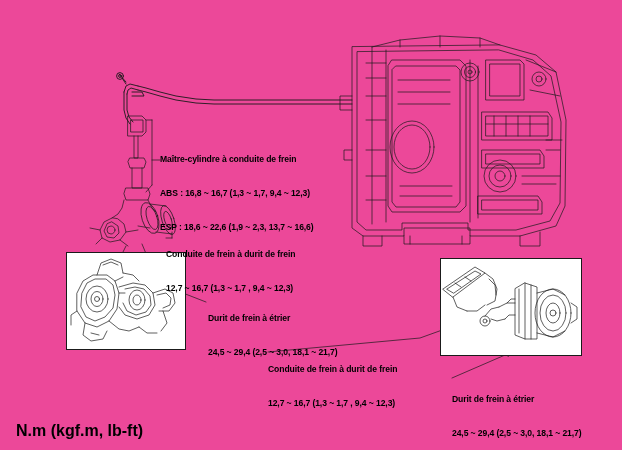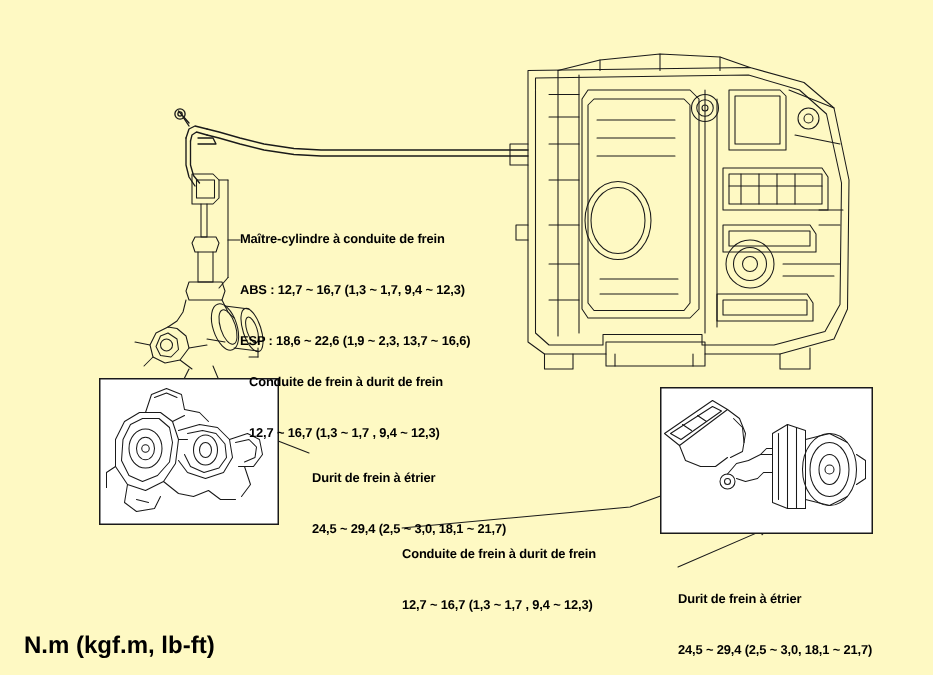--- a/index.html
+++ b/index.html
@@ -11,21 +11,21 @@
     width: 622px;
     height: 450px;
     font-family: "Liberation Sans", sans-serif;
     color: #000000;
     overflow: hidden;
   }
   #stage {
     position: relative;
     width: 622px;
     height: 450px;
-    background: #fef9c3;
+    background: #ec4899;
   }
   svg.art {
     position: absolute;
     left: 0;
     top: 0;
     width: 622px;
     height: 450px;
   }
   .lbl {
     position: absolute;
@@ -246,21 +246,21 @@
         <path d="M130 44 L136 48 L136 60 L130 64"></path>
         <path d="M66 44 L70 40 L74 40"></path>
         <path d="M74 56 L68 56 L64 60"></path>
         <path d="M64 60 L56 62 L50 60"></path>
       </g>
     </svg>
   </div>
 
   <div class="lbl" id="cal-master" style="left:160px; top:131px;">
     <span class="ln">Maître-cylindre à conduite de frein</span>
-    <span class="ln">ABS : 12,7 ~ 16,7 (1,3 ~ 1,7, 9,4 ~ 12,3)</span>
+    <span class="ln">ABS : 16,8 ~ 16,7 (1,3 ~ 1,7, 9,4 ~ 12,3)</span>
     <span class="ln">ESP : 18,6 ~ 22,6 (1,9 ~ 2,3, 13,7 ~ 16,6)</span>
   </div>
 
   <div class="lbl" id="cal-front-line" style="left:166px; top:226px;">
     <span class="ln">Conduite de frein à durit de frein</span>
     <span class="ln">12,7 ~ 16,7 (1,3 ~ 1,7 , 9,4 ~ 12,3)</span>
   </div>
 
   <div class="lbl" id="cal-front-caliper" style="left:208px; top:290px;">
     <span class="ln">Durit de frein à étrier</span>

